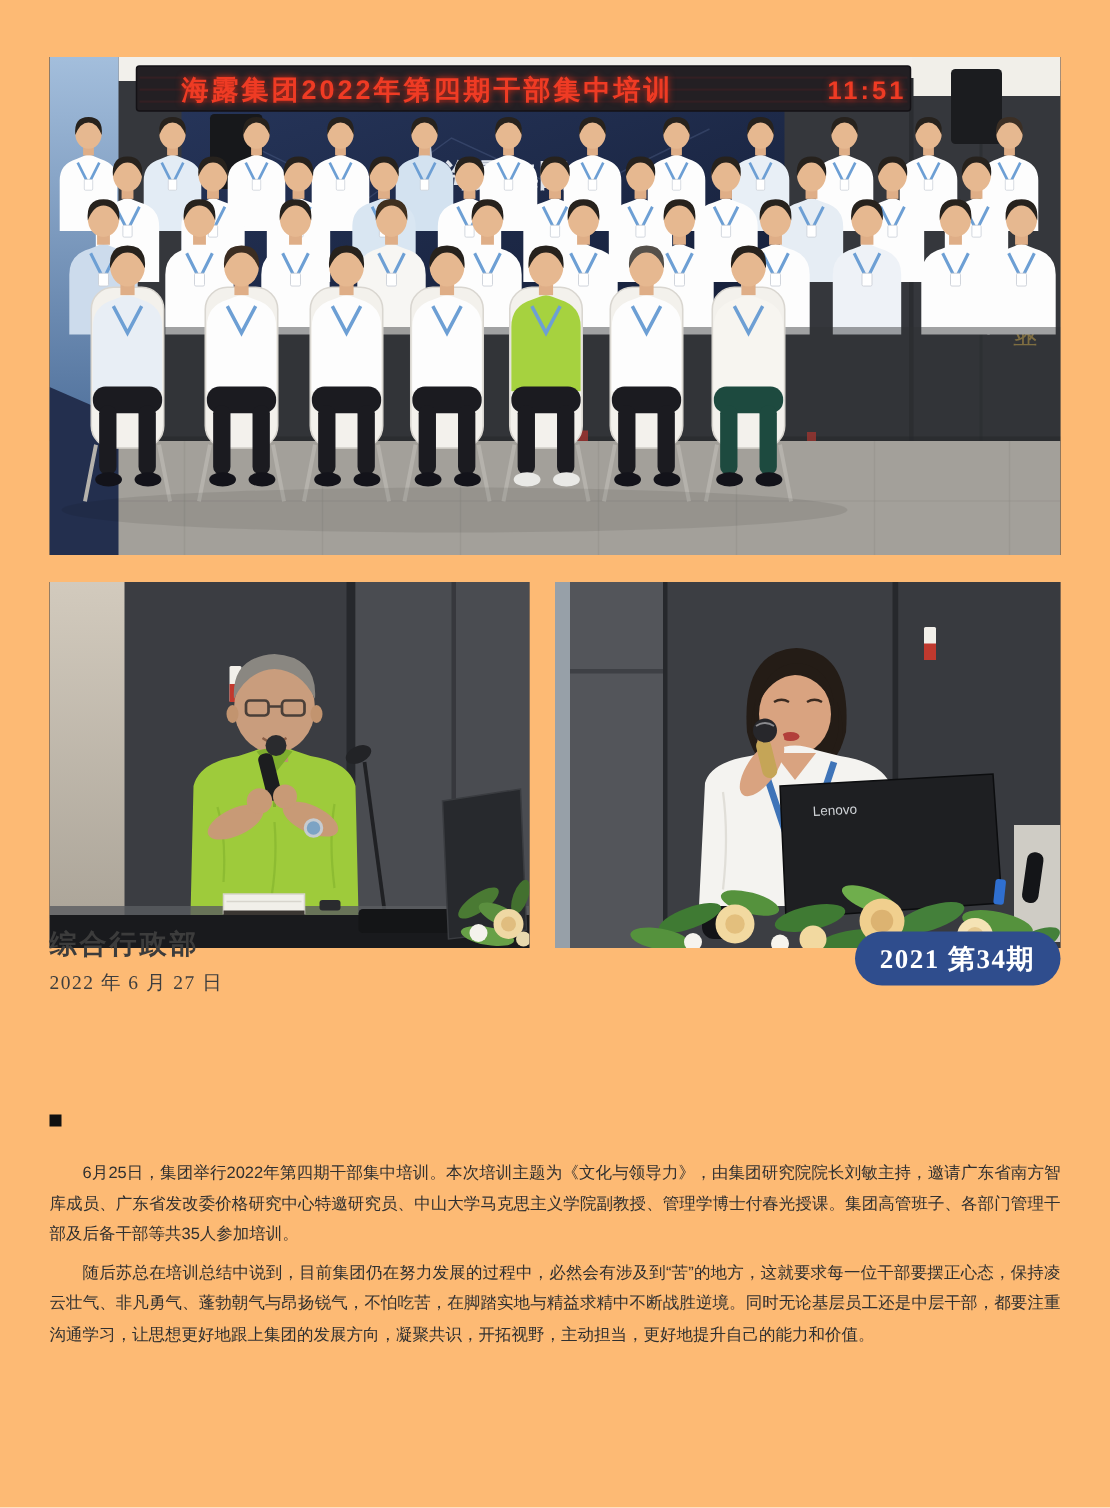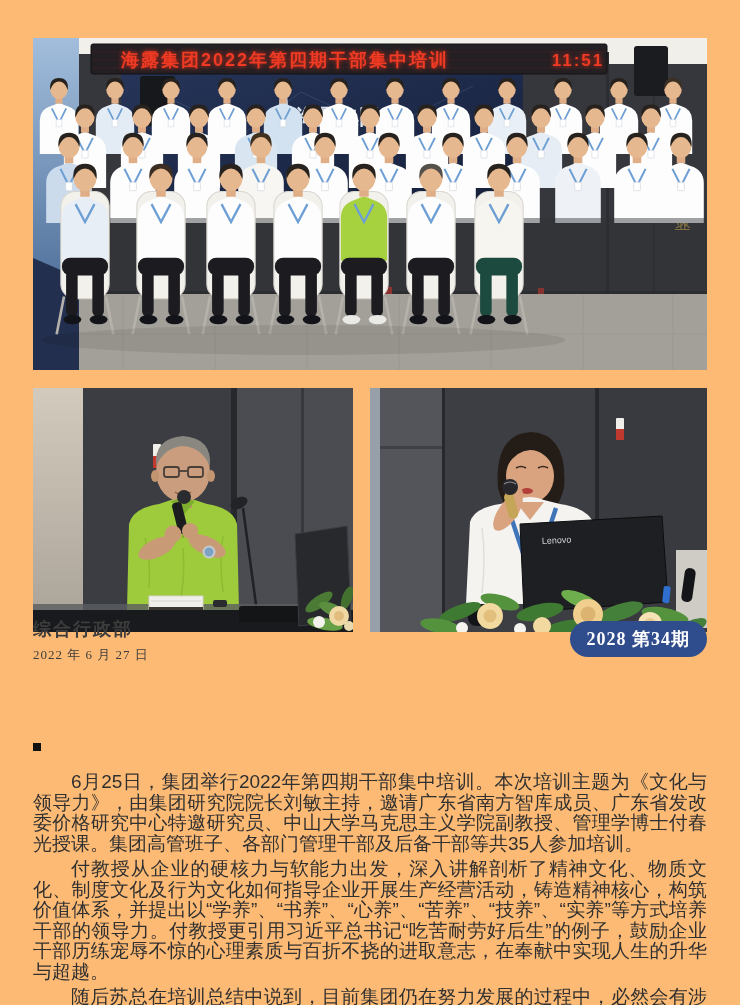--- a/index.html
+++ b/index.html
@@ -15,21 +15,21 @@
   .dept{font-family:"Liberation Serif","DejaVu Serif",serif;font-weight:bold;font-size:18px;
         color:#3c3c3c;letter-spacing:2px;line-height:1;}
   .pubdate{font-family:Liberation Serif, serif;font-size:13px;color:#3e3e3e;
         letter-spacing:1px;margin-top:10px;line-height:1;}
   .issue-badge{background:#2f4d8d;color:#ffffff;font-family:"Liberation Serif","DejaVu Serif",serif;
         font-weight:bold;font-size:18px;line-height:36px;height:36px;padding:0 17px;border-radius:18px;
         letter-spacing:1px;margin-top:1px;}
   .article{position:absolute;left:33px;top:736px;width:674px;color:#2f2f2f;}
   .article-title{font-size:18px;font-weight:bold;color:#111;margin:0 0 12px 0;line-height:24px;letter-spacing:.3px;}
   .bullet-sq{display:inline-block;width:8px;height:8px;background:#111;margin-right:10px;vertical-align:3px;}
-  .article p{font-size:19px;line-height:20.5px;text-align:justify;text-indent:2em;margin:4px 0 5px 0;color:#303030;}
+  .article p{font-size:11px;line-height:20.5px;text-align:justify;text-indent:2em;margin:4px 0 5px 0;color:#303030;}
   text{font-family:"Liberation Sans","DejaVu Sans",sans-serif;}
 </style>
 </head>
 <body>
 
 <div class="page">
 
   <figure class="photo photo-group">
     <svg viewBox="0 0 674 332" preserveAspectRatio="none">
       <defs>
@@ -313,23 +313,22 @@
           <circle cx="316" cy="241" r="5" fill="#f6f4ee"></circle>
       </g>
     </svg>
   </figure>
 
   <div class="meta-row">
     <div class="meta-left">
       <div class="dept">综合行政部</div>
       <div class="pubdate">2022 年 6 月 27 日</div>
     </div>
-    <div class="issue-badge">2028 第34期</div>
+    <div class="issue-badge">2021 第34期</div>
   </div>
 
   <div class="article">
     <h1 class="article-title"><span class="bullet-sq"></span></h1>
     <p>6月25日，集团举行2022年第四期干部集中培训。本次培训主题为《文化与领导力》，由集团研究院院长刘敏主持，邀请广东省南方智库成员、广东省发改委价格研究中心特邀研究员、中山大学马克思主义学院副教授、管理学博士付春光授课。集团高管班子、各部门管理干部及后备干部等共35人参加培训。</p>
-    <p>付教授从企业的硬核力与软能力出发，深入讲解剖析了精神文化、物质文化、制度文化及行为文化如何指导企业开展生产经营活动，铸造精神核心，构筑价值体系，并提出以“学养”、“书养”、“心养”、“苦养”、“技养”、“实养”等方式培养干部的领导力。付教授更引用习近平总书记“吃苦耐劳好后生”的例子，鼓励企业干部历练宠辱不惊的心理素质与百折不挠的进取意志，在奉献中实现人生的升华与超越。</p>
     <p>随后苏总在培训总结中说到，目前集团仍在努力发展的过程中，必然会有涉及到“苦”的地方，这就要求每一位干部要摆正心态，保持凌云壮气、非凡勇气、蓬勃朝气与昂扬锐气，不怕吃苦，在脚踏实地与精益求精中不断战胜逆境。同时无论基层员工还是中层干部，都要注重沟通学习，让思想更好地跟上集团的发展方向，凝聚共识，开拓视野，主动担当，更好地提升自己的能力和价值。</p>
   </div>
 
 </div>
 
 </body></html>

